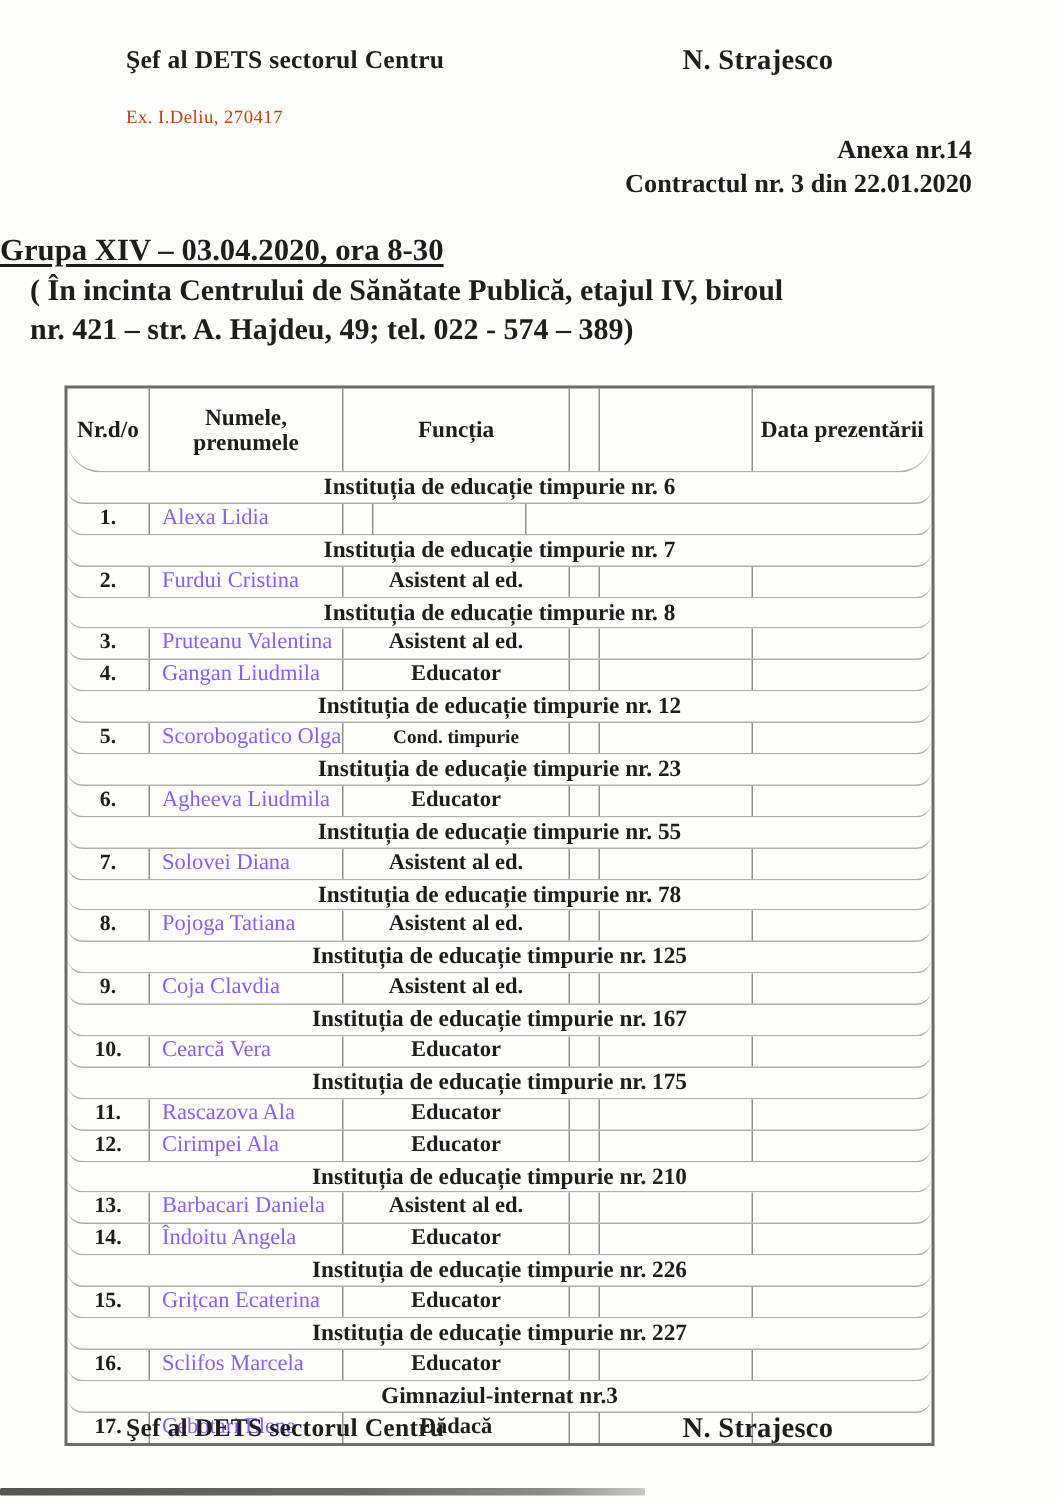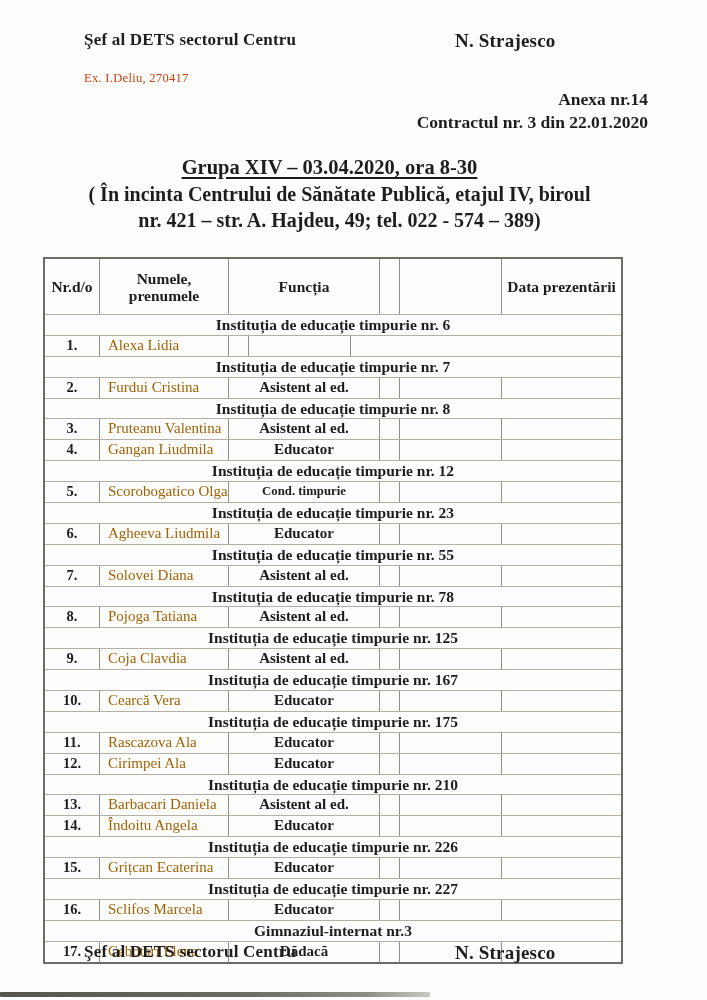--- a/index.html
+++ b/index.html
@@ -17,47 +17,47 @@
   
   .sig-row{position:absolute;left:0;width:707px;}
   .sig-top{top:30px;}
   .sig-bottom{top:942px;}
   .sig-left{position:absolute;left:84px;font-weight:bold;font-size:17px;letter-spacing:.2px;}
   .sig-right{position:absolute;left:455px;font-weight:bold;font-size:19px;letter-spacing:.2px;}
   .ex-note{position:absolute;top:71px;left:84px;font-size:12.5px;color:#c2410c;letter-spacing:.3px;}
   
   .annex{position:absolute;top:88px;right:59px;text-align:right;font-weight:bold;font-size:17.5px;line-height:23px;}
   
-  .title{position:absolute;top:156px;left:0;width:659px;text-align:center;font-weight:bold;}
+  .title{position:absolute;top:156px;left:0;width:659px;font-weight:bold;}
   .title-line1{font-size:20.5px;text-decoration:underline;text-underline-offset:3px;display:inline-block;margin-bottom:2px;}
   .title-line2,.title-line3{font-size:20px;line-height:26px;margin-left:20px;}
   
   .doc-table{
     position:absolute;top:257px;left:43px;width:576px;
     border:2px solid #6d6d68;
     background:#fdfdfc;
     box-sizing:content-box;
   }
-  .trow{display:flex;border-bottom:1px solid #b3afa7;}
+  .trow{display:flex;border-bottom:1px solid #b3afa7;border-radius:22px;}
   .trow:last-child{border-bottom:none;}
   .header-row{height:55px;}
   .header-row .cell{font-weight:bold;font-size:15.5px;display:flex;align-items:center;justify-content:center;text-align:center;line-height:17px;}
   .data-row{height:19.9px;}
   .inst-row{height:19.9px;}
   .cell{box-sizing:border-box;border-right:1px solid #91918b;overflow:hidden;}
   .cell:last-child{border-right:none;}
   .c-nr{width:55px;}
   .c-name{width:129px;}
   .c-fn{width:151px;}
   .c-narrow{width:20px;}
   .c-blank{width:102px;}
   .c-data{width:119px;}
   .data-row .cell{font-size:15px;line-height:19.5px;white-space:nowrap;}
   .data-row .c-nr{font-weight:bold;text-align:center;font-size:14.5px;}
-  .data-row .c-name{color:#a16207;padding-left:8px;}
+  .data-row .c-name{color:#8b5cf6;padding-left:8px;}
   .data-row .c-fn{font-weight:bold;text-align:center;}
   .data-row .fn-small{font-size:12.8px;}
   .inst-cell{width:100%;text-align:center;font-weight:bold;font-size:15.5px;line-height:19.5px;white-space:nowrap;border-right:none;}
   
   .scan-bar{
     position:absolute;left:0;bottom:3px;width:430px;height:5px;
     background:linear-gradient(to right,#55544f 0%,#6a6a65 55%,#8d8d88 85%,#c9c9c4 100%);
     border-radius:1px;
   }
 </style>

